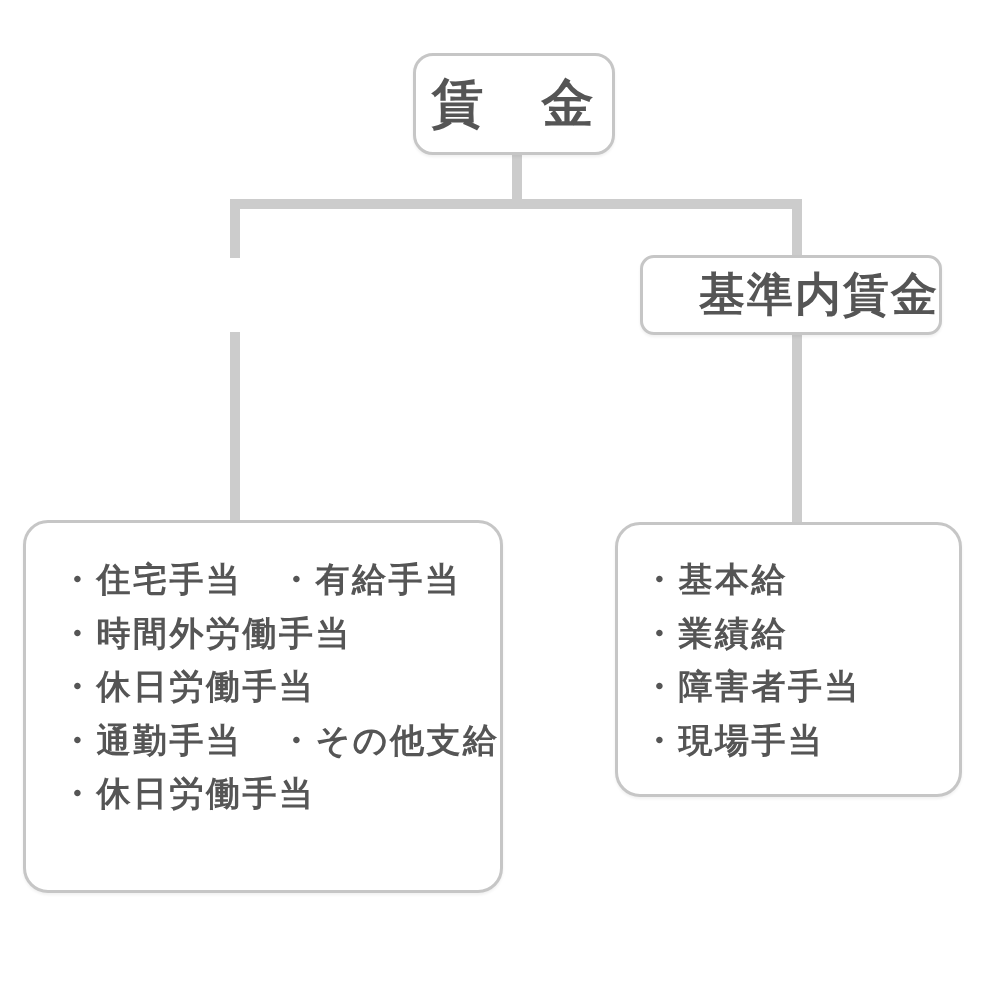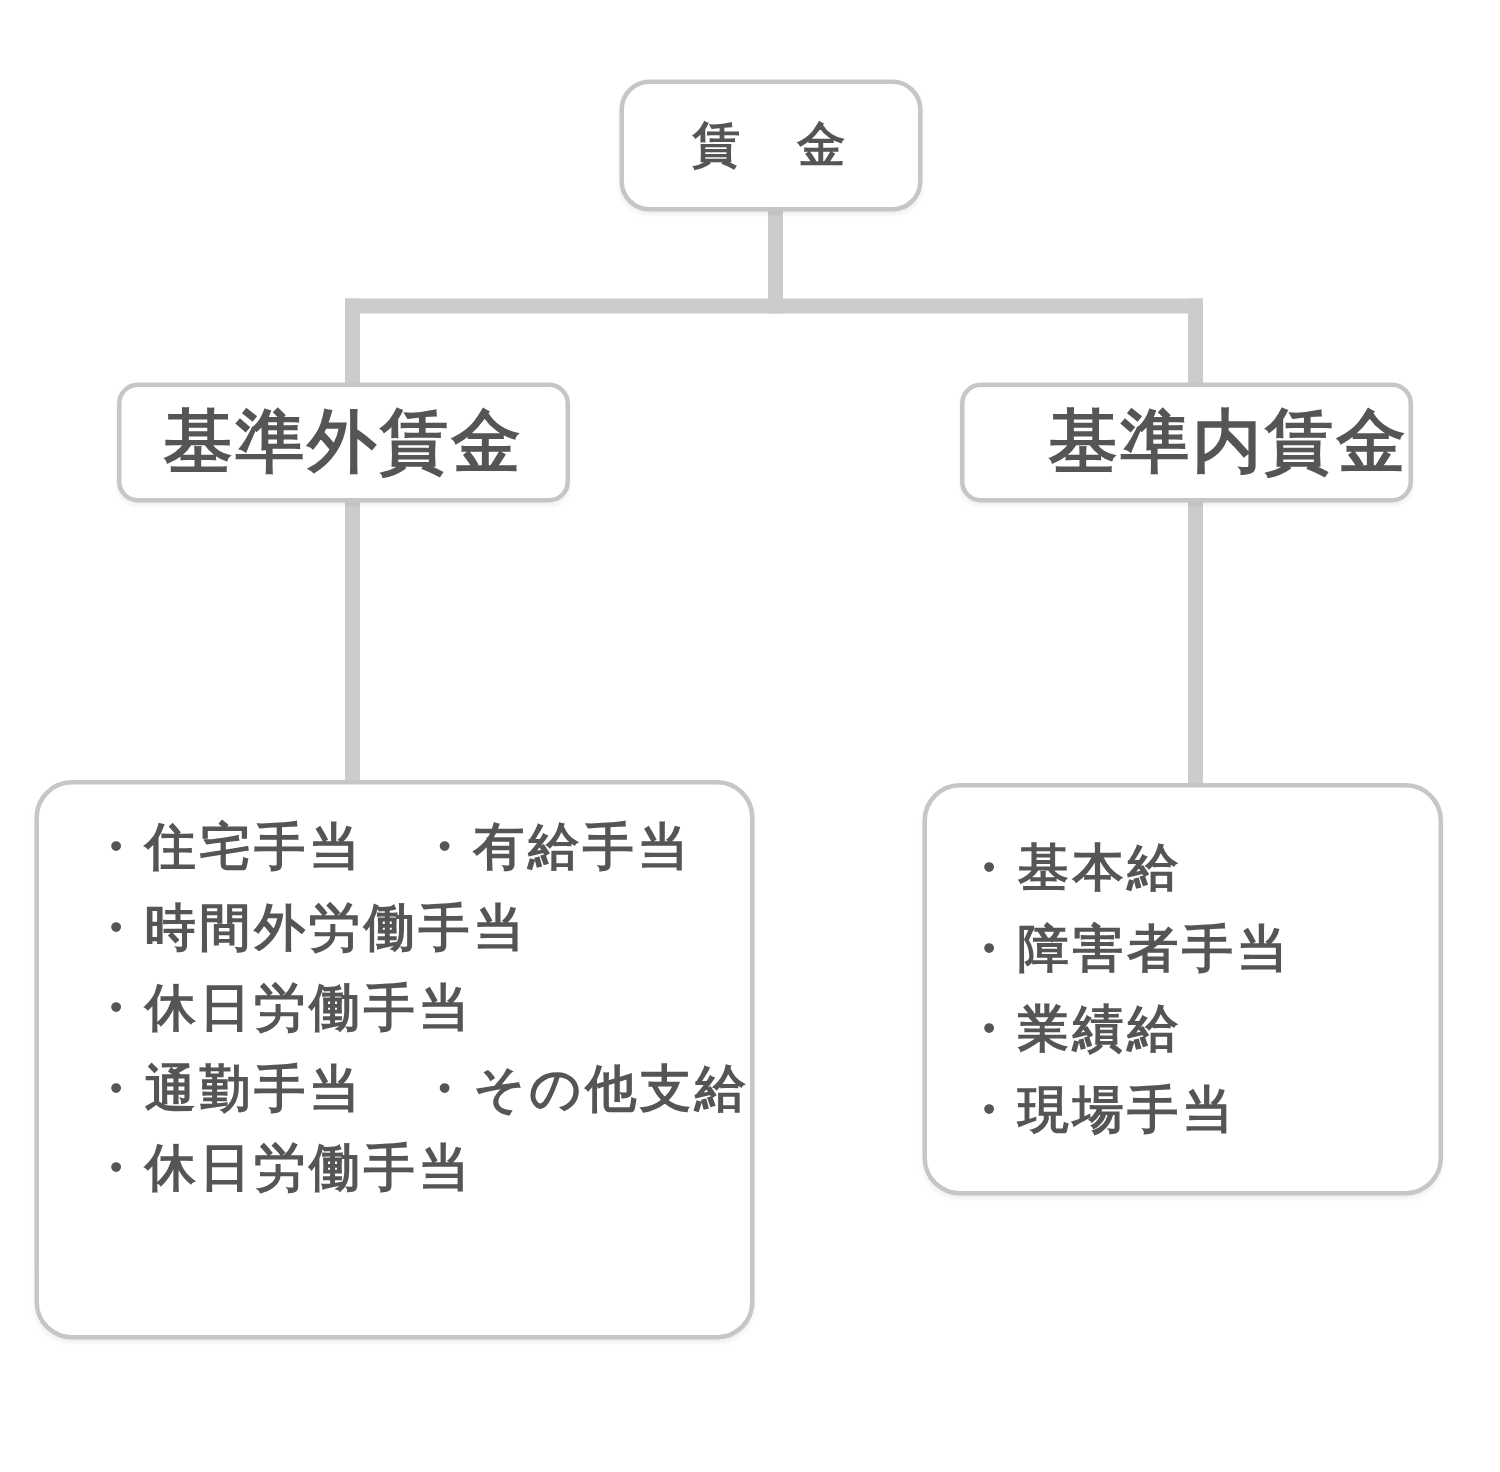--- a/index.html
+++ b/index.html
@@ -31,43 +31,43 @@
     font-weight: bold;
   }
   .node-center {
     display: flex;
     align-items: center;
     justify-content: center;
     white-space: nowrap;
   }
   .root-box {
     left: 413px; top: 53px;
-    width: 202px; height: 88px;
+    width: 202px; height: 102px;
     border-radius: 20px;
-    font-size: 32px;
+    font-size: 52px;
     letter-spacing: 3px;
   }
   .branch-box {
     top: 255px;
     width: 302px; height: 80px;
     border-radius: 14px;
     font-size: 46px;
     letter-spacing: 2px;
   }
   .branch-left  { left: 78px;  }
   .branch-right { left: 640px; justify-content: flex-end; }
   .leaf-box {
     border-radius: 25px;
     font-size: 34px;
     letter-spacing: 2.5px;
   }
   .leaf-left {
     left: 23px; top: 520px;
     width: 480px; height: 373px;
-    padding: 16px 0 0 34px;
+    padding: 30px 0 0 34px;
   }
   .leaf-right {
     left: 615px; top: 522px;
     width: 347px; height: 275px;
     padding: 28px 14px 0 24px;
   }
   .leaf-box .line {
     line-height: 53.5px;
     white-space: nowrap;
   }
@@ -81,35 +81,32 @@
   <div class="conn" style="left:230px; top:199px; width:572px; height:10px;"></div>
   <div class="conn" style="left:230px; top:199px; width:10px; height:59px;"></div>
   <div class="conn" style="left:792px; top:199px; width:10px; height:59px;"></div>
   <div class="conn" style="left:230px; top:332px; width:10px; height:191px;"></div>
   <div class="conn" style="left:792px; top:332px; width:10px; height:193px;"></div>
 
   <div class="box root-box node-center">
     <span>賃　金</span>
   </div>
 
-  <div class="box branch-box branch-left node-center">
-    <span>基準外賃金</span>
-  </div>
   <div class="box branch-box branch-right node-center">
     <span>基準内賃金</span>
   </div>
 
   <div class="box leaf-box leaf-left">
     <div class="line">・住宅手当　・有給手当</div>
     <div class="line">・時間外労働手当</div>
     <div class="line">・休日労働手当</div>
     <div class="line">・通勤手当　・その他支給</div>
     <div class="line">・休日労働手当</div>
   </div>
 
   <div class="box leaf-box leaf-right">
     <div class="line">・基本給</div>
+    <div class="line">・業績給</div>
     <div class="line">・障害者手当</div>
-    <div class="line">・業績給</div>
     <div class="line">・現場手当</div>
   </div>
 
 </div>
 
 </body></html>

